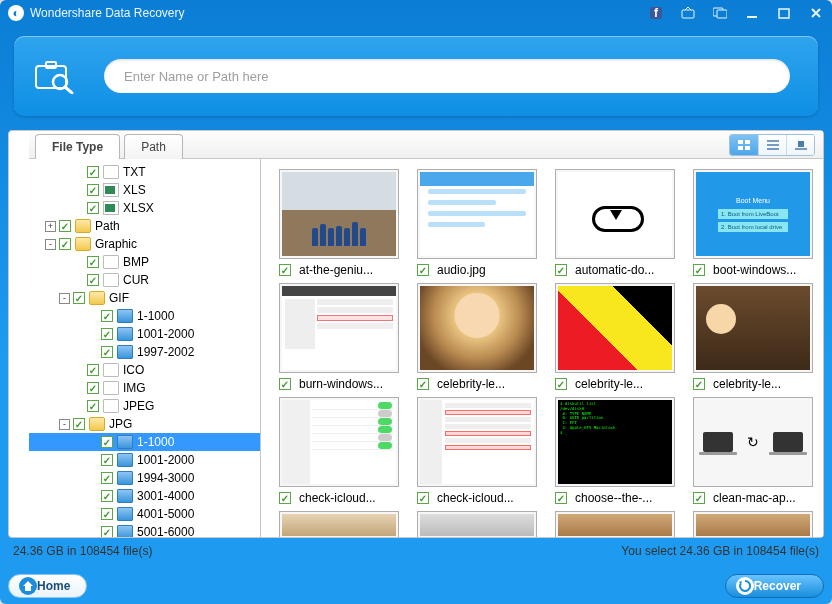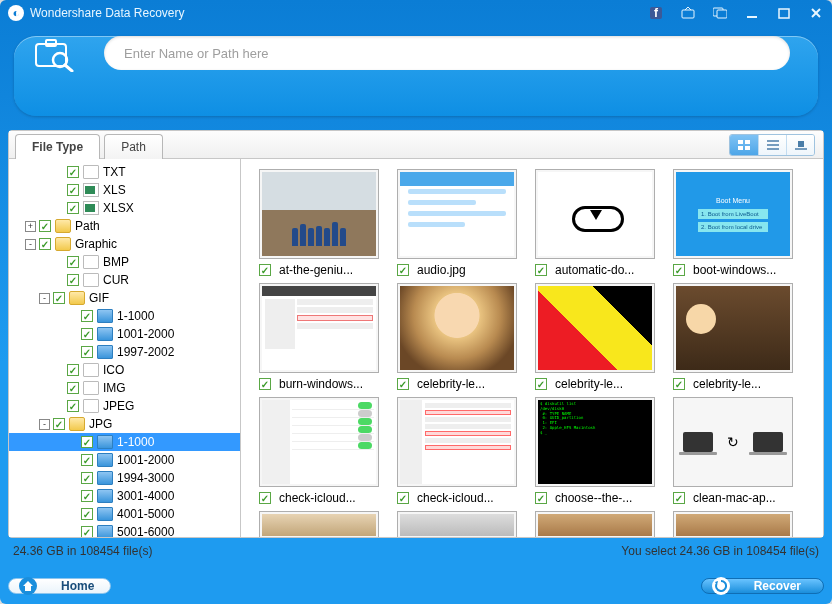--- a/index.html
+++ b/index.html
@@ -5,26 +5,26 @@
 * { margin: 0; padding: 0; box-sizing: border-box; font-family: Tahoma, Arial, sans-serif; font-size: 12px; }
 html, body { background: #ddd; }
 .window { width: 832px; height: 604px; background: linear-gradient(180deg, #0b7dd5 0%, #1e9bf0 60%, #1e9bf0 100%); border-radius: 6px; overflow: hidden; position: relative; }
 .titlebar { height: 26px; display: flex; align-items: center; padding: 0 8px; color: #fff; }
 .titlebar .logo { width: 16px; height: 16px; border-radius: 50%; background: #fff; display: flex; align-items: center; justify-content: center; margin-right: 6px; color:#0b7dd5; font-weight:bold; }
 .titlebar .title { flex: 0 0 auto; font-size: 12px; color:#e8f6ff; }
 .titlebar .spacer { flex: 1; }
 .titlebar .win-icons { display: flex; gap: 16px; align-items: center; }
 .titlebar .wic { width: 16px; height: 16px; display:flex; align-items:center; justify-content:center; cursor:pointer; color:#e8f6ff; }
 .searchbar-wrap { padding: 10px 14px 14px; }
-.searchbar { height: 80px; border-radius: 22px; background: linear-gradient(180deg,#2fa4ee,#0e8fe4); box-shadow: inset 0 1px 0 rgba(255,255,255,.4), 0 1px 3px rgba(0,0,0,.2); display:flex; align-items:flex-start; padding: 0 28px 0 90px; gap: 18px; }
+.searchbar { height: 80px; border-radius: 10px; background: linear-gradient(180deg,#2fa4ee,#0e8fe4); box-shadow: inset 0 1px 0 rgba(255,255,255,.4), 0 1px 3px rgba(0,0,0,.2); display:flex; align-items:center; padding: 0 28px 0 90px; gap: 18px; }
 .searchbar .big-icon { position:absolute; margin-left:-72px; width:44px; height:36px; }
 .searchbar input { flex:1; height:34px; border-radius:17px; border:none; padding:0 20px; font-size:13px; color:#333; outline:none; background:#fff; box-shadow: inset 0 1px 3px rgba(0,0,0,.15); }
 .searchbar input::placeholder { color:#9e9e9e; }
 .searchbar .filter-btn { width:110px; height:34px; border-radius:17px; background:linear-gradient(180deg,#fff,#eaf4fb); border:1px solid #8cc5ee; color:#1a76c4; font-weight:bold; font-size:13px; cursor:pointer; }
-.main { background:#fff; margin:0 8px; border-radius:4px; height:408px; border:1px solid #c7c7c7; display:flex; flex-direction:column; }
+.main { background:#fff; margin:0 8px; border-radius:4px; height:408px; border:1px solid #c7c7c7; display:flex; flex-direction:column;padding-left:20px; }
 .tabbar { height:28px; display:flex; align-items:flex-end; padding:0 6px; border-bottom:1px solid #c7c7c7; position:relative; background:linear-gradient(#fdfdfd,#f0f0f0); }
 .tab { padding: 5px 16px; border:1px solid #b7b7b7; border-bottom:none; border-radius:4px 4px 0 0; margin-right:4px; background:linear-gradient(#fff,#f3f3f3); cursor:pointer; position:relative; top:1px; color:#444; }
 .tab.active { font-weight:bold; background:#fff; z-index:2; }
 .view-toggles { position:absolute; right:8px; top:3px; display:flex; border:1px solid #9fc3df; border-radius:3px; overflow:hidden; }
 .vt { width:28px; height:20px; display:flex; align-items:center; justify-content:center; background:linear-gradient(#fff,#eef5fb); border-left:1px solid #c3dcf0; cursor:pointer; color:#4a7da8; }
 .vt:first-child { border-left:none; background:linear-gradient(#7ec2f4,#4ea6e8); color:#fff; }
 .content { flex:1; display:flex; overflow:hidden; }
 .tree { width:232px; border-right:1px solid #c7c7c7; overflow-y:auto; overflow-x:auto; padding:4px 0; background:#fff; }
 .tree-row { display:flex; align-items:center; height:18px; white-space:nowrap; cursor:default; }
 .tree-row.sel { background:#3399ff; color:#fff; }
@@ -40,21 +40,21 @@
 .grid-area { flex:1; overflow-y:auto; padding:10px 4px 0 18px; background:#fff; }
 .grid { display:grid; grid-template-columns: repeat(4, 130px); gap: 6px 8px; }
 .card { width:130px; }
 .thumb { width:120px; height:90px; border:1px solid #aeaeae; background:#f6f6f6; padding:2px; display:flex; align-items:center; justify-content:center; overflow:hidden; }
 .thumb-inner { width:100%; height:100%; display:flex; align-items:center; justify-content:center; font-size:28px; }
 .cap { display:flex; align-items:center; margin-top:4px; gap:4px; }
 .cap .cb { flex:0 0 auto; }
 .cap .fname { white-space:nowrap; overflow:hidden; text-overflow:ellipsis; max-width:100px; }
 .statusbar { height:22px; margin:2px 13px; display:flex; align-items:center; justify-content:space-between; color:#333; font-size:12px; }
 .bottombar { height:40px; margin:4px 8px 0; display:flex; align-items:center; gap:10px; }
-.rbtn { height:16px; border-radius:15px; border:1px solid #8cc5ee; background:linear-gradient(180deg,#fff,#eaf4fb); display:flex; align-items:center; padding:0 16px 0 10px; gap:24px; cursor:pointer; color:#1a4d7a; font-weight:bold; font-size:12px; }
+.rbtn { height:24px; border-radius:15px; border:1px solid #8cc5ee; background:linear-gradient(180deg,#fff,#eaf4fb); display:flex; align-items:center; padding:0 16px 0 10px; gap:0; cursor:pointer; color:#1a4d7a; font-weight:bold; font-size:12px; }
 .rbtn .ic { width:18px; height:18px; border-radius:50%; background:#1a8edc; display:flex; align-items:center; justify-content:center; color:#fff; }
 .bottombar .sp { flex:1; }
 .recover { background:linear-gradient(180deg,#69c3ff,#1a8edc); color:#fff; border:1px solid #0f6eb5; padding:0 22px 0 10px; }
 .recover .ic { background:#fff; color:#1a8edc; }
 .t2{background:#fff}
 .t12{background:linear-gradient(#e7d3b3,#c2a679)}
 .t13{background:linear-gradient(#ddd,#bbb)}
 .t14{background:linear-gradient(#d0a977,#a97a49)}
 .t15{background:linear-gradient(#d0a977,#a97a49)}
 .cloud-dl{width:46px;height:36px;position:relative}

